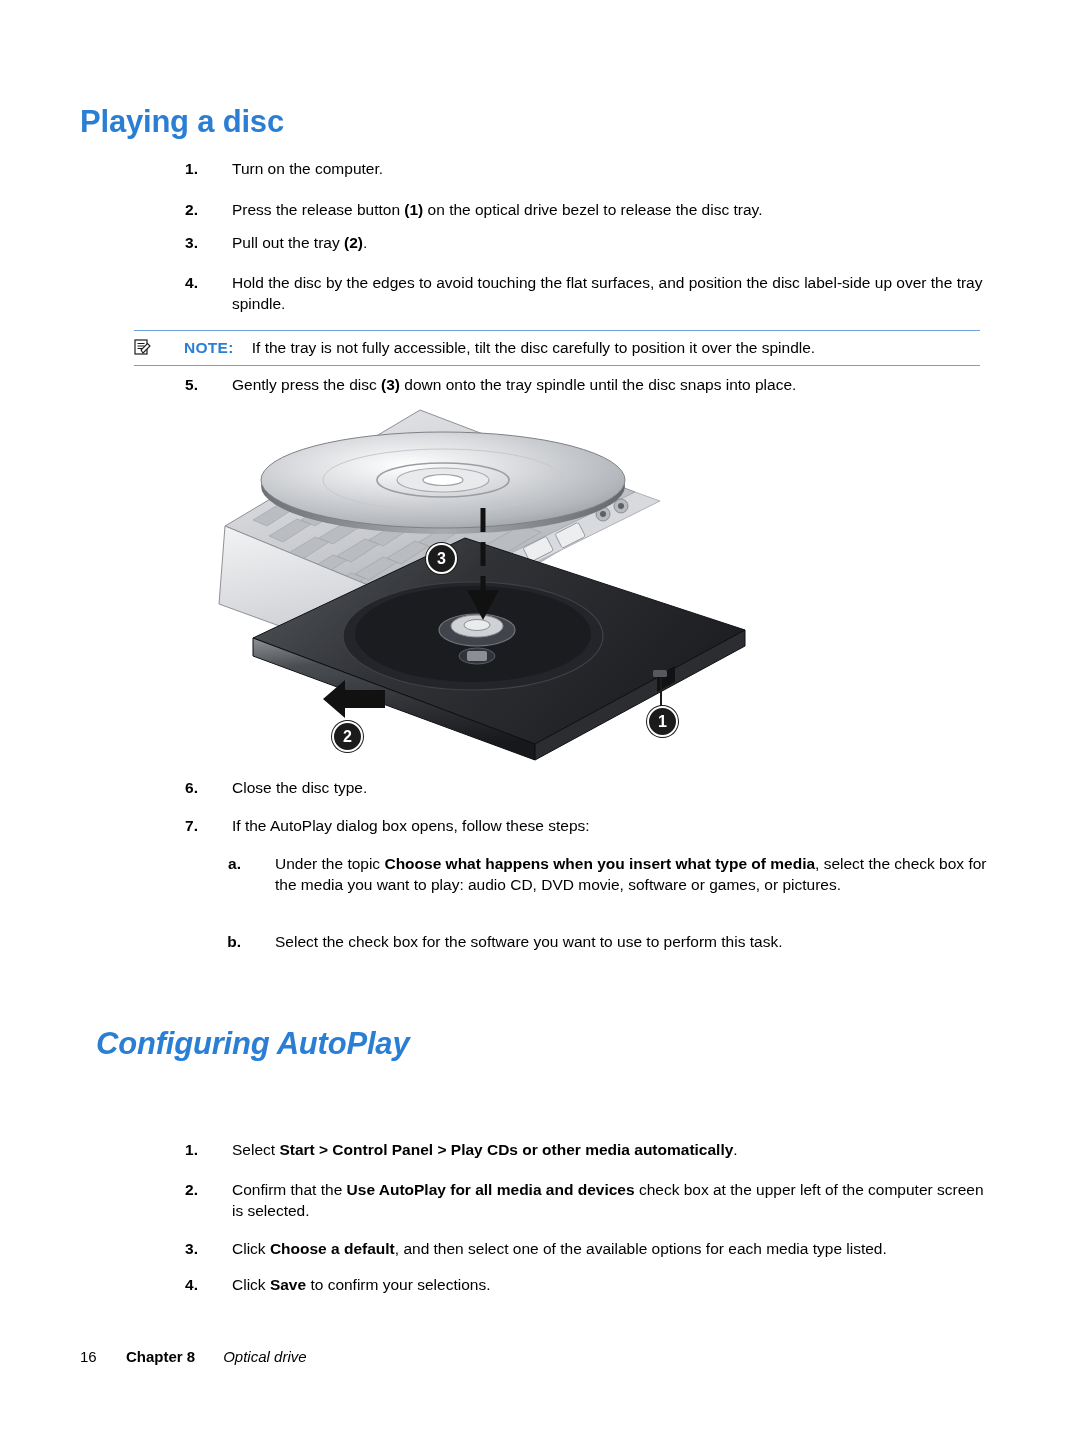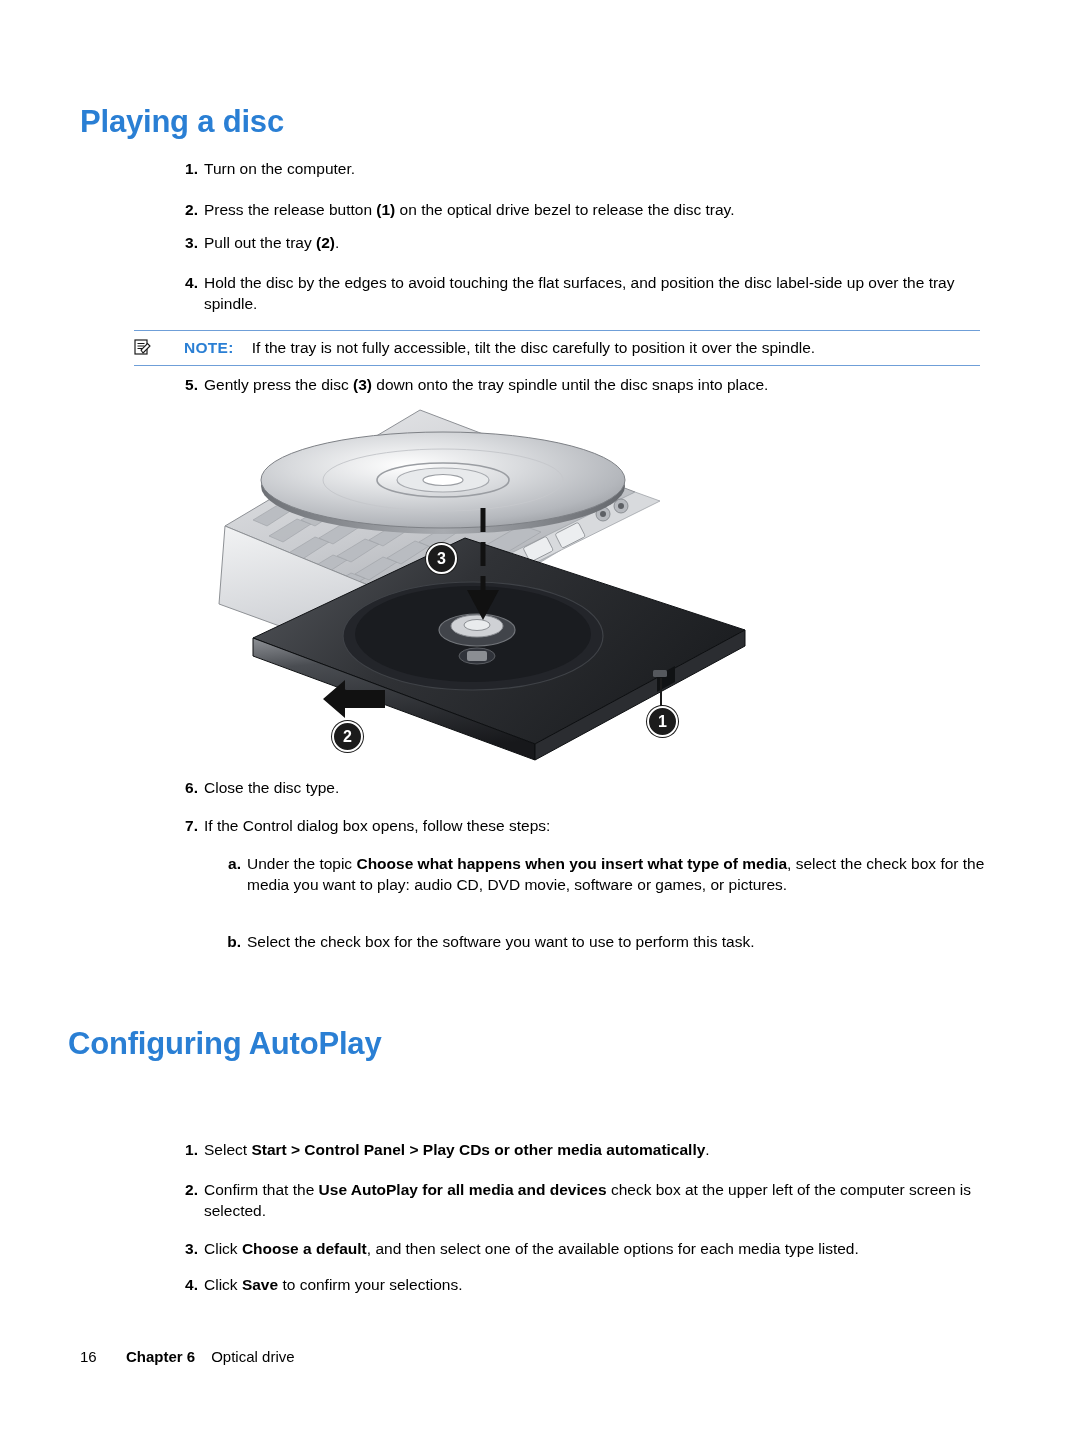--- a/index.html
+++ b/index.html
@@ -23,38 +23,38 @@
 
   h1.section-title {
     position: absolute;
     font-size: 31px;
     font-weight: bold;
     color: #2a7fd4;
     margin: 0;
     letter-spacing: -0.2px;
   }
   #title-playing { left: 80px; top: 104px; }
-  #title-autoplay { left: 68px; top: 1026px; }
+  #title-autoplay { left: 96px; top: 1026px; font-style: italic; }
 
   .step {
     position: absolute;
     font-size: 15.5px;
     line-height: 21px;
     color: #000;
   }
   .step .num {
     position: absolute;
     left: 0;
     width: 38px;
     text-align: right;
     font-weight: bold;
   }
   .step .txt {
     display: block;
-    margin-left: 44px;
+    margin-left: 72px;
   }
   .step.alpha .num {
     width: 38px;
     text-align: right;
     font-weight: bold;
   }
 
   b { font-weight: bold; }
 
   .note {
@@ -91,21 +91,21 @@
   }
 
   .footer {
     position: absolute;
     left: 80px;
     top: 1348px;
     font-size: 15px;
   }
   .footer .pg { display: inline-block; width: 38px; }
   .footer .chap { font-weight: bold; margin-left: 8px; }
-  .footer .sec { margin-left: 16px; }
+  .footer .sec { margin-left: 28px; font-style: italic; }
 
   
   .illus {
     position: absolute;
     left: 205px;
     top: 408px;
     width: 560px;
     height: 355px;
   }
   .illus svg { display: block; }
@@ -310,21 +310,21 @@
     <div class="callout" style="left:442px; top:298px;">1</div>
   </div>
 
   <div class="step" style="left:160px; top:777px; width:860px;">
     <span class="num">6.</span>
     <span class="txt">Close the disc type.</span>
   </div>
 
   <div class="step" style="left:160px; top:815px; width:860px;">
     <span class="num">7.</span>
-    <span class="txt">If the Control dialog box opens, follow these steps:</span>
+    <span class="txt">If the AutoPlay dialog box opens, follow these steps:</span>
   </div>
 
   <div class="step alpha" style="left:203px; top:853px; width:800px;">
     <span class="num">a.</span>
     <span class="txt">Under the topic <b>Choose what happens when you insert what type of media</b>, select the check box for the media you want to play: audio CD, DVD movie, software or games, or pictures.</span>
   </div>
 
   <div class="step alpha" style="left:203px; top:931px; width:800px;">
     <span class="num">b.</span>
     <span class="txt">Select the check box for the software you want to use to perform this task.</span>
@@ -348,16 +348,16 @@
     <span class="num">3.</span>
     <span class="txt">Click <b>Choose a default</b>, and then select one of the available options for each media type listed.</span>
   </div>
 
   <div class="step" style="left:160px; top:1274px; width:860px;">
     <span class="num">4.</span>
     <span class="txt">Click <b>Save</b> to confirm your selections.</span>
   </div>
 
   <div class="footer">
-    <span class="pg">16</span><span class="chap">Chapter 6</span><span class="sec">Optical drive</span>
+    <span class="pg">16</span><span class="chap">Chapter 8</span><span class="sec">Optical drive</span>
   </div>
 
 </div>
 
 </body></html>

